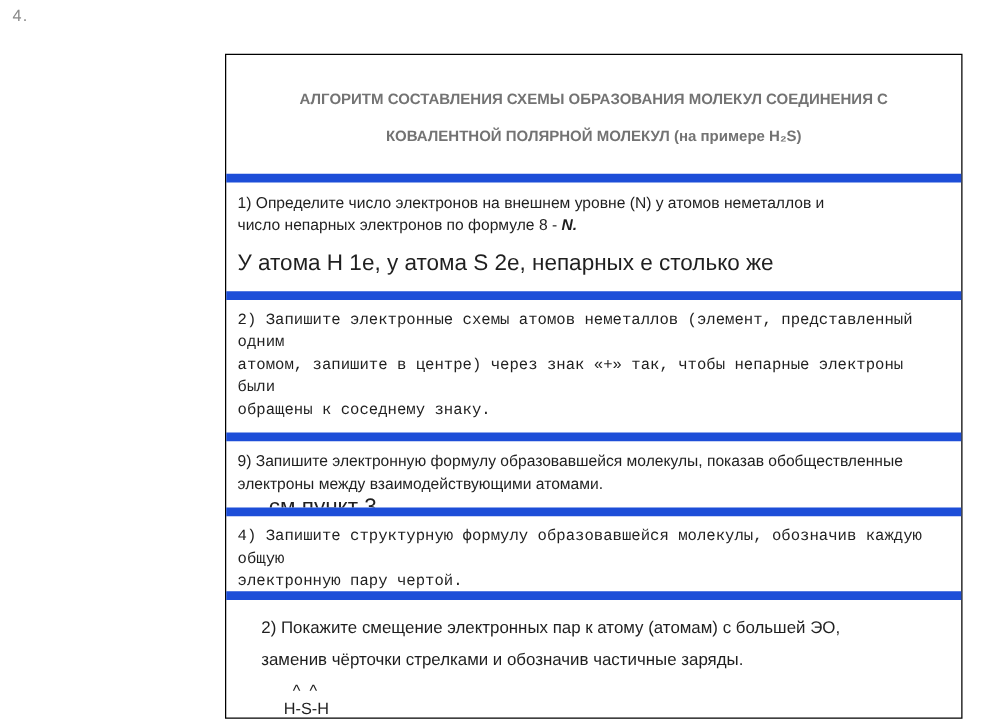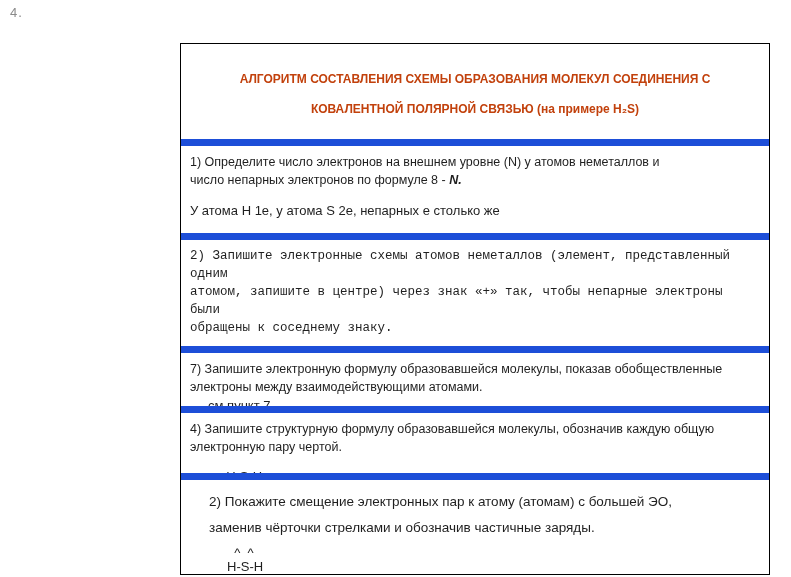--- a/index.html
+++ b/index.html
@@ -43,86 +43,86 @@
   .row + .row {
     border-top: 7px solid #1d4ed8;
   }
   .title-row {
     height: 95px;
     padding: 20px 20px 0 20px;
     text-align: center;
     font-weight: bold;
     font-size: 12px;
     line-height: 30px;
-    color: #c2410c;
+    color: #737373;
   }
   .step-row {
     padding: 7px 9px 0 9px;
   }
   .step-1 { height: 94px; }
   .step-2 { height: 113px; font-family: Liberation Mono, monospace; }
   .step-3 { height: 60px; }
-  .step-4 { height: 67px; }
+  .step-4 { height: 67px; font-family: Liberation Mono, monospace; }
   .step-5 { flex: 1 1 auto; padding-left: 28px; padding-top: 9px; }
   .step-text {
     margin: 0;
     font-size: 12.5px;
     line-height: 18px;
     white-space: pre-line;
   }
   .step-5 .step-text {
     font-size: 13.5px;
     line-height: 26px;
   }
   .emph {
     font-weight: bold;
     font-style: italic;
   }
   .example {
     margin: 0;
-    font-size: 13px;
+    font-size: 18px;
     line-height: 17px;
     white-space: pre-wrap;
   }
   .step-1 .example { margin-top: 13px; }
   .step-2 .example { margin-top: 15px; }
   .step-3 .example { margin-top: 1px; }
   .step-4 .example { margin-top: 12px; }
   .step-5 .example { margin-top: 5px; font-size: 13px; line-height: 14px; }
 </style>
 </head>
 <body>
 
 <div class="page">
 
   <div class="page-number">4.</div>
 
   <div class="algo-table">
 
     <div class="row title-row">
       <div>АЛГОРИТМ СОСТАВЛЕНИЯ СХЕМЫ ОБРАЗОВАНИЯ МОЛЕКУЛ СОЕДИНЕНИЯ С</div>
-      <div>КОВАЛЕНТНОЙ ПОЛЯРНОЙ СВЯЗЬЮ (на примере H₂S)</div>
+      <div>КОВАЛЕНТНОЙ ПОЛЯРНОЙ МОЛЕКУЛ (на примере H₂S)</div>
     </div>
 
     <div class="row step-row step-1">
       <p class="step-text"><span>1) Определите число электронов на внешнем уровне (N) у атомов неметаллов и
 число непарных электронов по формуле 8 - </span><span class="emph">N.</span></p>
       <p class="example">У атома Н 1е, у атома S 2е, непарных е столько же</p>
     </div>
 
     <div class="row step-row step-2">
       <p class="step-text"><span>2) Запишите электронные схемы атомов неметаллов (элемент, представленный одним
 атомом, запишите в центре) через знак «+» так, чтобы непарные электроны были
 обращены к соседнему знаку.</span><span class="emph"></span></p>
     </div>
 
     <div class="row step-row step-3">
-      <p class="step-text"><span>7) Запишите электронную формулу образовавшейся молекулы, показав обобществленные
+      <p class="step-text"><span>9) Запишите электронную формулу образовавшейся молекулы, показав обобществленные
 электроны между взаимодействующими атомами.</span><span class="emph"></span></p>
-      <p class="example">     см пункт 7</p>
+      <p class="example">     см пункт 3</p>
     </div>
 
     <div class="row step-row step-4">
       <p class="step-text"><span>4) Запишите структурную формулу образовавшейся молекулы, обозначив каждую общую
 электронную пару чертой.</span><span class="emph"></span></p>
       <p class="example">          H-S-H</p>
     </div>
 
     <div class="row step-row step-5">
       <p class="step-text"><span>2) Покажите смещение  электронных пар к атому  (атомам) с большей ЭО,

